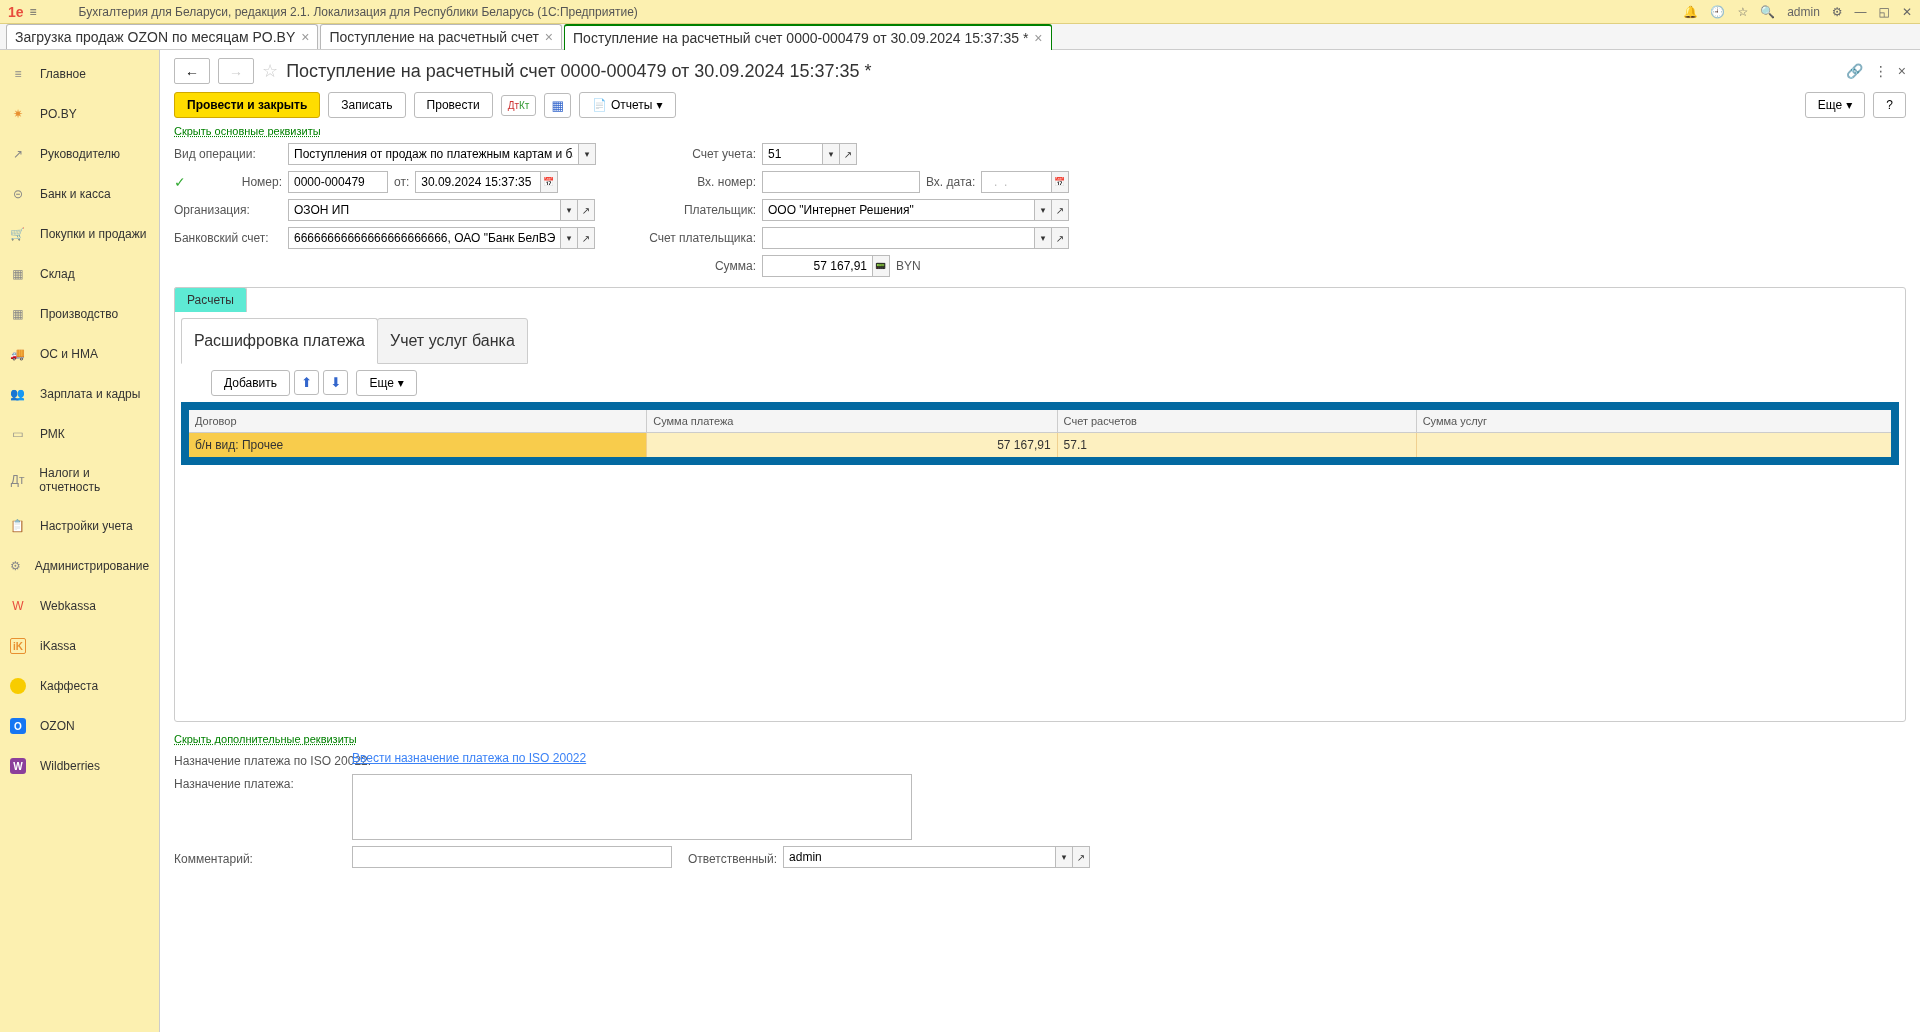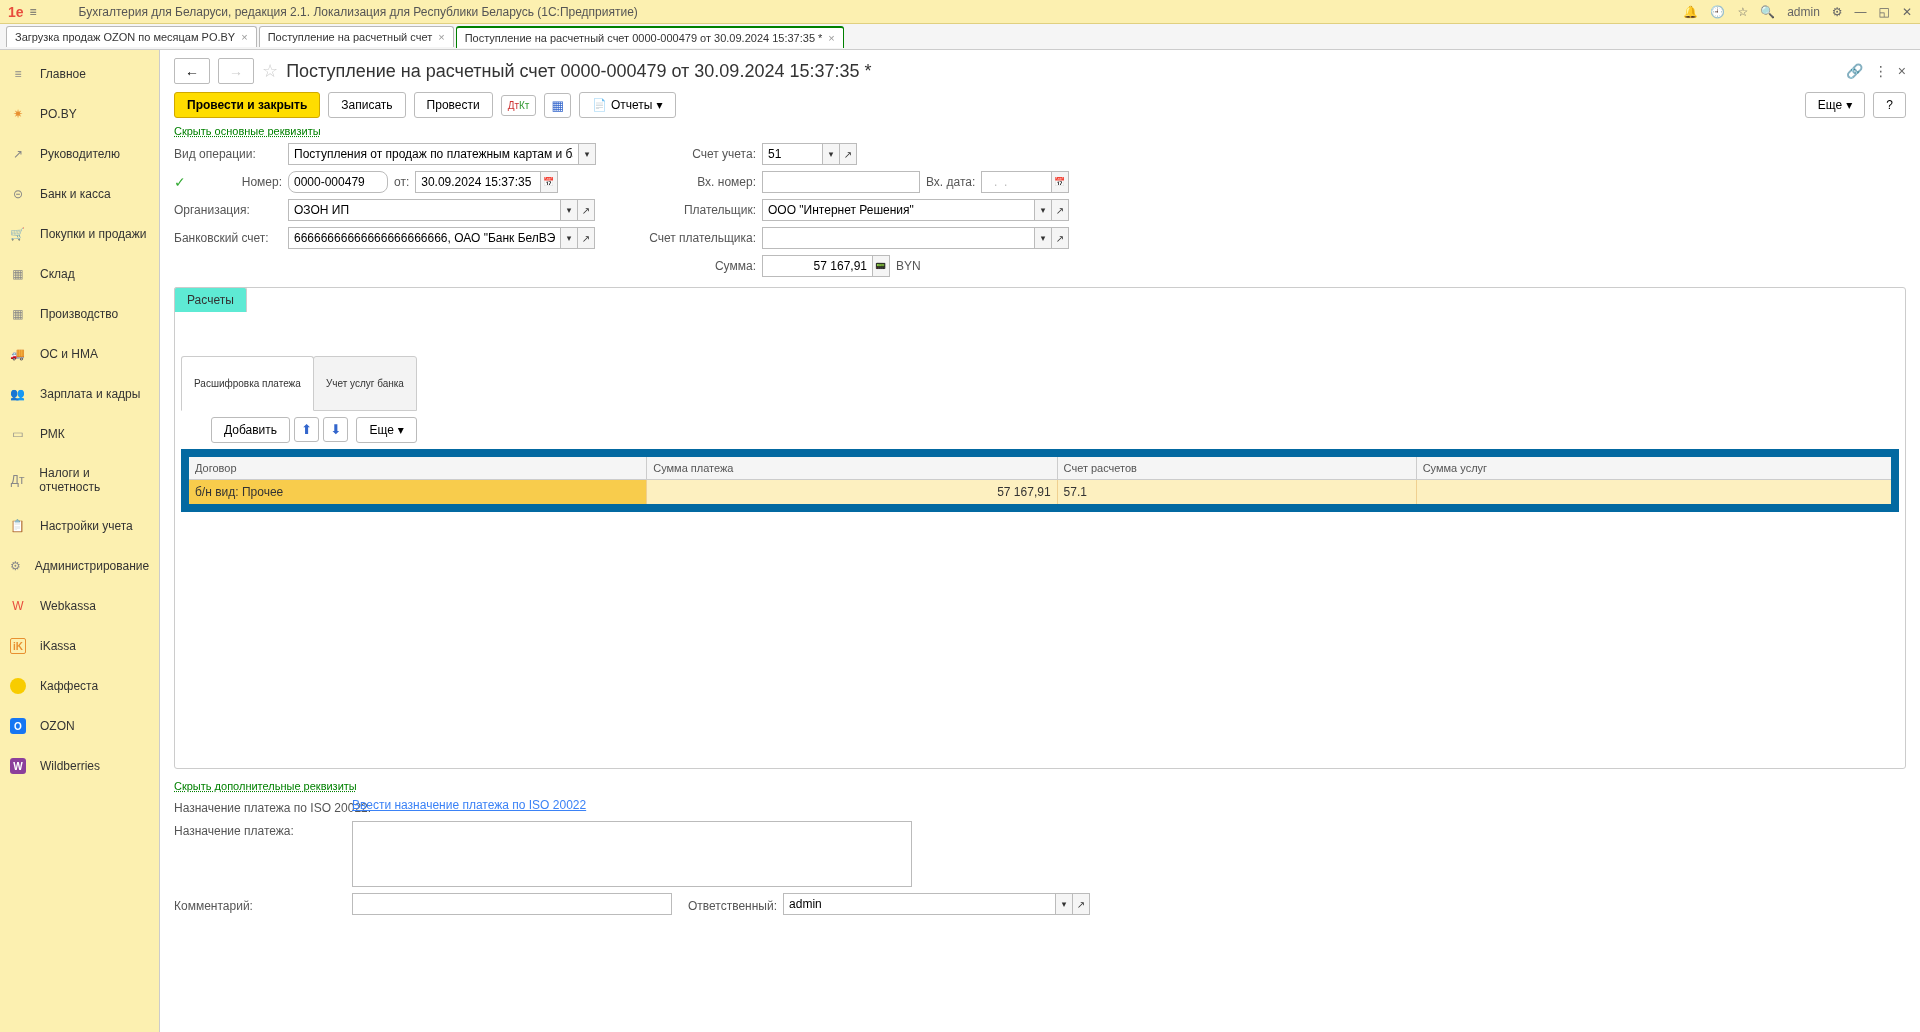--- a/index.html
+++ b/index.html
@@ -8,21 +8,21 @@
 
 .titlebar { background: #fcf0b0; height: 24px; display: flex; align-items: center; padding: 0 8px; border-bottom: 1px solid #e0d080; }
 .titlebar .logo { color: #e84c3d; font-weight: bold; font-size: 14px; margin-right: 6px; }
 .titlebar .menu-icon { margin-right: 10px; cursor: pointer; color: #666; }
 .titlebar .title-text { flex: 1; color: #555; padding-left: 32px; }
 .titlebar .tb-icons { display: flex; gap: 12px; align-items: center; }
 .titlebar .tb-icon { cursor: pointer; color: #666; }
 
 
 .tabsrow { background: #f5f5f5; height: 26px; display: flex; align-items: center; border-bottom: 1px solid #ccc; padding-left: 6px; }
-.doc-tab { background: #fff; border: 1px solid #b8b8b8; border-bottom: none; padding: 4px 8px; margin-right: 2px; font-size: 11px; display: flex; align-items: center; gap: 6px; cursor: pointer; border-radius: 3px 3px 0 0; }
+.doc-tab { background: #fff; border: 1px solid #b8b8b8; border-bottom: none; padding: 4px 8px; margin-right: 2px; font-size: 14px; display: flex; align-items: center; gap: 6px; cursor: pointer; border-radius: 3px 3px 0 0; }
 .doc-tab.active { border: 1px solid green; border-top: 2px solid green; border-bottom: none; }
 .doc-tab .close-x { color: #999; cursor: pointer; }
 
 
 .layout { display: flex; height: calc(100vh - 50px); }
 
 
 .sidebar { width: 160px; background: #fcf0b0; border-right: 1px solid #ccc; padding-top: 4px; overflow-y: auto; }
 .side-item { display: flex; align-items: center; padding: 12px 10px; cursor: pointer; color: #333; font-size: 12px; gap: 14px; }
 .side-icon { width: 16px; height: 16px; display: flex; align-items: center; justify-content: center; color: #888; }
@@ -69,21 +69,21 @@
 .col.right .lbl { width: 120px; text-align: right; }
 
 
 .tabs-outer { margin-top: 10px; border: 1px solid #ccc; border-radius: 3px; }
 .tabs-head { display: flex; }
 .tab-btn { border: 1px solid #ccc; border-bottom: none; background: #f3f3f3; padding: 5px 12px; cursor: pointer; font-size: 12px; border-radius: 3px 3px 0 0; margin-right: -1px; margin-top: -1px; margin-left: -1px; }
 .tab-btn.active { background: #5eead4; }
 .tab-body { padding: 6px; }
 
 .inner-tabs { display: flex; margin-bottom: 6px; }
-.inner-tab { border: 1px solid #ccc; background: #f3f3f3; padding: 21px 12px; cursor: pointer; font-size: 10px; border-radius: 3px 3px 0 0; margin-right: -1px; margin-top: 38px; }
+.inner-tab { border: 1px solid #ccc; background: #f3f3f3; padding: 13px 12px; cursor: pointer; font-size: 16px; border-radius: 3px 3px 0 0; margin-right: -1px; }
 .inner-tab.active { background: #fff; border-bottom-color: #fff; position: relative; z-index: 1; }
 
 .table-toolbar { display: flex; gap: 4px; margin-bottom: 6px; align-items: flex-start; margin-left: 30px; }
 
 
 .data-table { width: 100%; border: 8px solid #0369a1; border-collapse: collapse; }
 .data-table th { background: #f5f5f5; border: 1px solid #ccc; padding: 5px 6px; text-align: left; font-weight: normal; font-size: 11px; color: #555; }
 .data-table td { border: 1px solid #f0d090; padding: 5px 6px; font-size: 12px; }
 .data-table tr.sel { background: #fdf0c0; }
 .data-table tr.sel td:first-child { background: #f8cc4c; }
@@ -255,21 +255,21 @@
         <div class="field-line">
           <span class="lbl">Вид операции:</span>
           <div class="inp-wrap">
             <input class="inp" style="width: 290px;" value="Поступления от продаж по платежным картам и банковским кр">
             <span class="dd-btn">▾</span>
           </div>
         </div>
         <div class="field-line">
           <span style="width:14px; color:#3a3; font-size:14px">✓</span>
           <span class="lbl" style="width:88px; text-align:right">Номер:</span>
-          <input class="inp" style="width: 100px; border-radius: 8px;" value="0000-000479">
+          <input class="inp" style="width: 100px;" value="0000-000479">
           <span class="lbl" style="width:auto">от:</span>
           <div class="inp-wrap">
             <input class="inp" style="width: 125px;" value="30.09.2024 15:37:35">
             <span class="dd-btn">📅</span>
           </div>
         </div>
         <div class="field-line">
           <span class="lbl">Организация:</span>
           <div class="inp-wrap">
             <input class="inp" style="width: 272px;" value="ОЗОН ИП">

